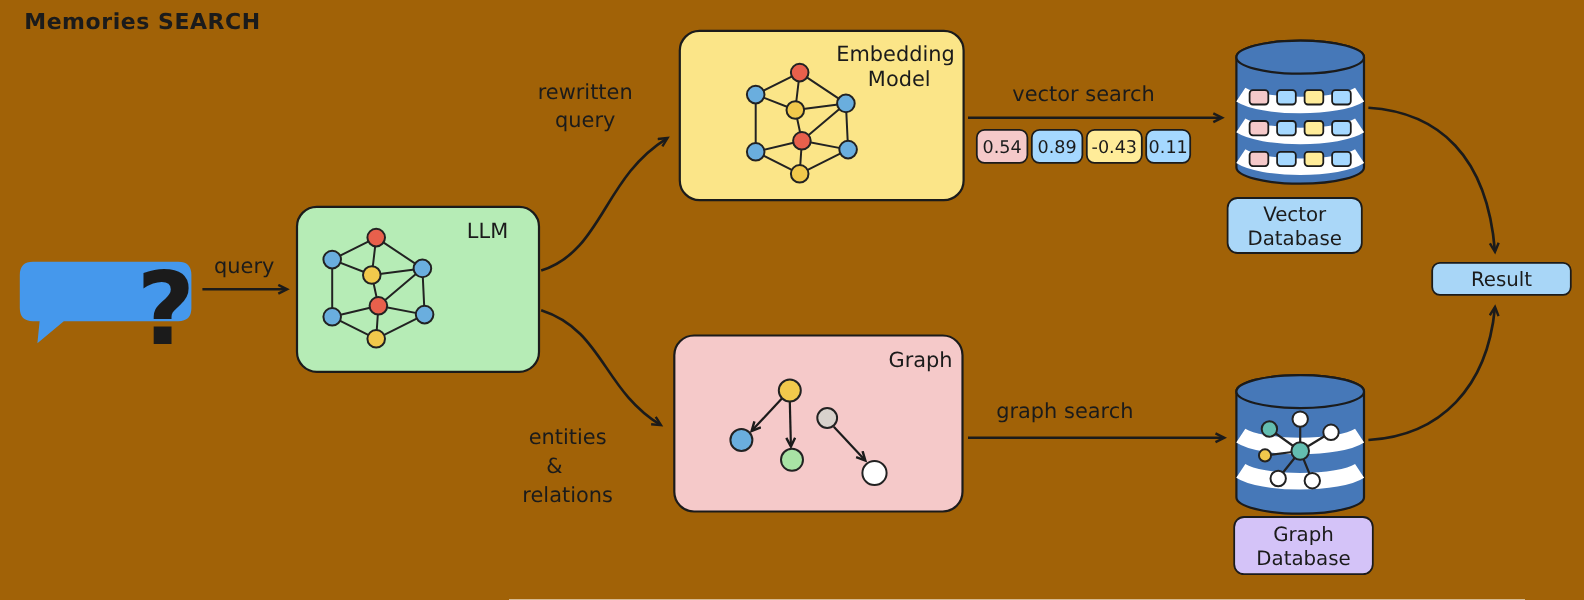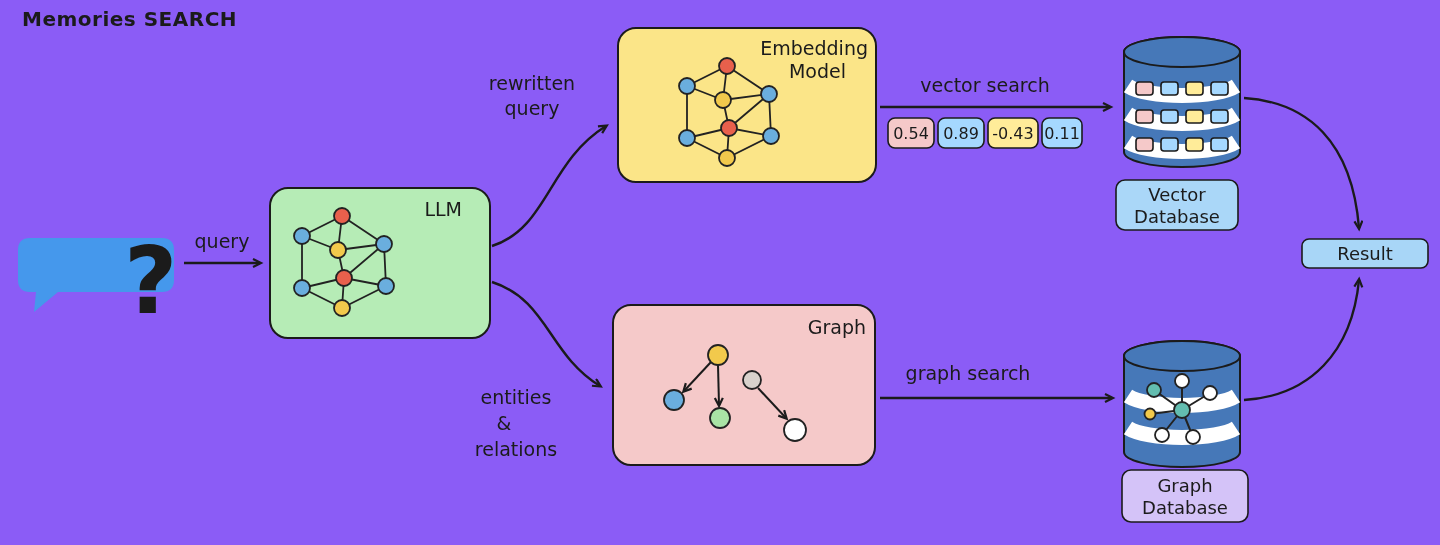--- a/index.html
+++ b/index.html
@@ -1,16 +1,16 @@
 <!DOCTYPE html>
 <html><head>
 <meta charset="utf-8">
 <style>
   html,body{margin:0;padding:0;background:#ffffff;}
-  #stage{position:relative;width:1440px;height:545px;background:#8b5cf6;overflow:hidden;
+  #stage{position:relative;width:1440px;height:545px;background:#a16207;overflow:hidden;
          font-family:"DejaVu Sans","Liberation Sans",sans-serif;}
   svg text{font-family:"DejaVu Sans","Liberation Sans",sans-serif;fill:#1b1b1b;}
   .lbl{font-size:19px;}
   .lbl-sm{font-size:18px;}
   .chipTxt{font-size:16px;}
   .badgeTxt{font-size:18px;}
   .titleTxt{font-size:20px;font-weight:600;letter-spacing:.5px;}
   .qmark{font-size:92px;font-weight:bold;}
   .edge{stroke:#222;stroke-width:1.8;fill:none;}
   .node{stroke:#222;stroke-width:1.8;}

